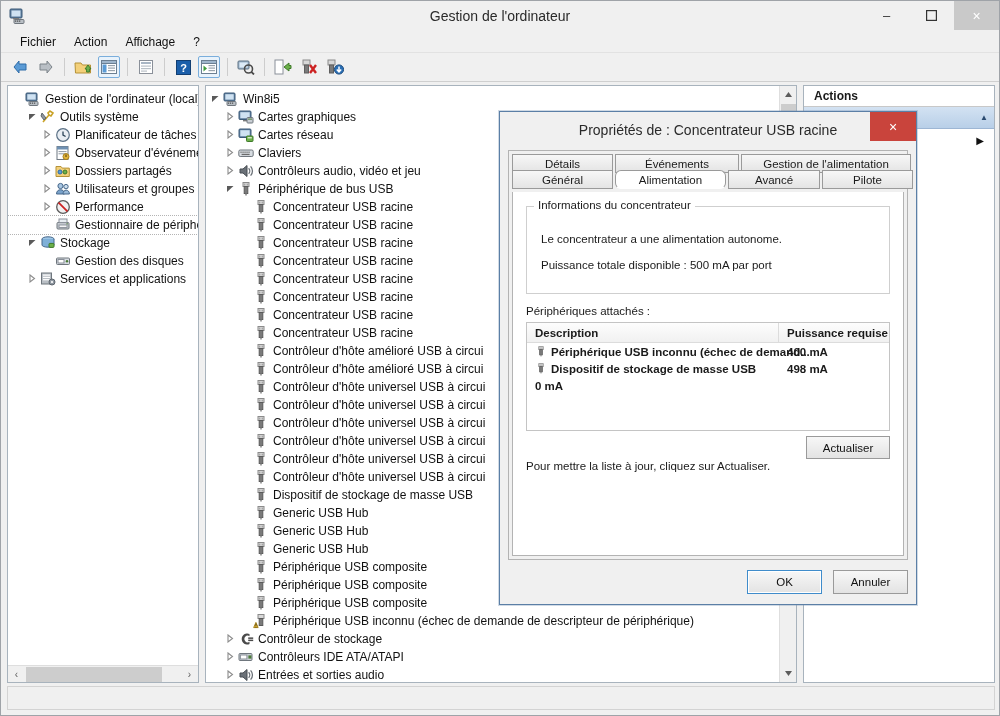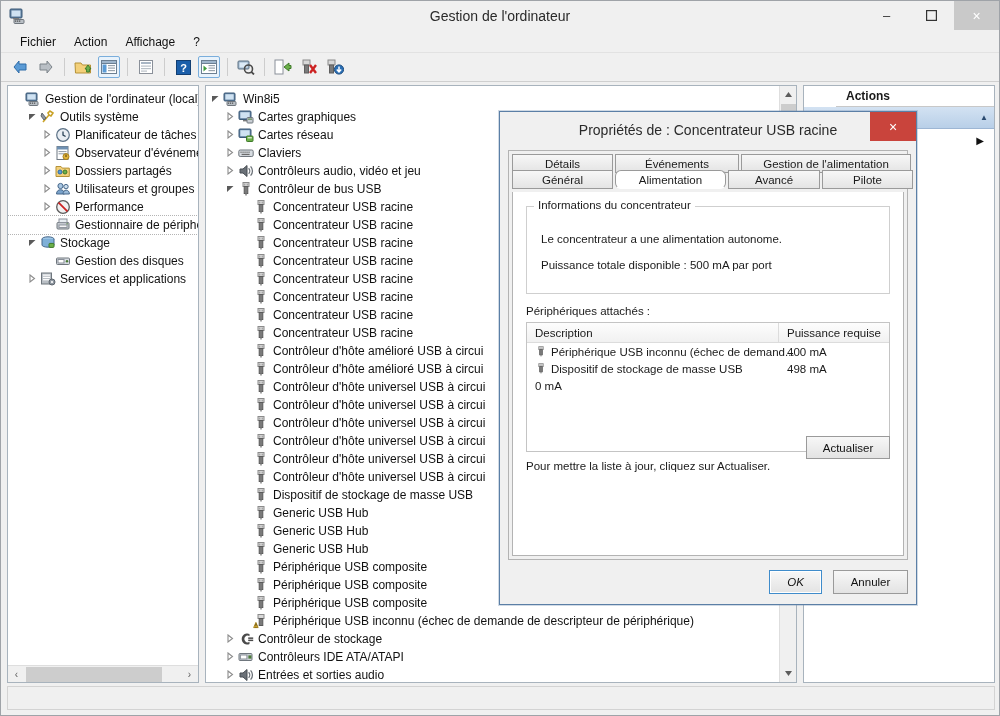--- a/index.html
+++ b/index.html
@@ -133,21 +133,21 @@
   .sb-h .thumb {
     position: absolute; top: 1px; height: 15px; left: 18px; width: 136px;
     background: #cdcdcd;
   }
 
   
   .actions-hdr {
     height: 21px; background: #ffffff;
     border-bottom: 1px solid #c8c8c8;
     display: flex; align-items: center; padding-left: 10px;
-    font-weight: bold; font-size: 12px; color: #1a1a1a; margin-left: 32px;
+    font-weight: bold; font-size: 12px; color: #1a1a1a;
   }
   .actions-group {
     height: 22px;
     background: linear-gradient(to bottom,#d3e2f2,#b8cfe8);
     border-bottom: 1px solid #9db6d4;
     display: flex; align-items: center; justify-content: space-between;
     padding: 0 6px 0 8px;
     font-weight: bold; font-size: 12px; color: #14385d;
   }
   .actions-group .caret { font-size: 8px; color: #2a4a70; }
@@ -219,22 +219,22 @@
     border: 1px solid #cfcfcf;
   }
   .grp-cap {
     position: absolute; left: 7px; top: -8px; background: #ffffff;
     padding: 0 4px; font-size: 11.5px; color: #1a1a1a;
   }
   .grp-line { position: absolute; left: 14px; font-size: 11.5px; color: #1a1a1a; }
 
   .list-cap { position: absolute; left: 13px; top: 113px; font-size: 11.5px; color: #1a1a1a; }
   .lv {
-    position: absolute; left: 13px; top: 130px; right: 13px; height: 130px;
-    border: 1px solid #c4c4c4; background: #ffffff;
+    position: absolute; left: 13px; top: 130px; right: 13px; height: 109px;
+    border: 1px solid #c4c4c4; background: #ffffff; font-weight: bold;
   }
   .lv-head {
     display: flex; height: 20px;
     background: linear-gradient(to bottom,#fdfdfd,#f1f1f1);
     border-bottom: 1px solid #dcdcdc;
   }
   .lv-head .c1 { width: 252px; padding-left: 8px; line-height: 20px; font-size: 11.5px; border-right: 1px solid #dcdcdc;}
   .lv-head .c2 { flex: 1; padding-left: 8px; line-height: 20px; font-size: 11.5px; }
   .lv-row { display: flex; height: 17px; align-items: center; font-size: 11.5px; }
   .lv-row .c1 { width: 252px; display: flex; align-items: center; padding-left: 6px; }
@@ -248,21 +248,21 @@
     border: 1px solid #9a9a9a;
     background: linear-gradient(to bottom,#f7f7f7,#e3e3e3);
     font-size: 11.5px; color: #111;
     display: flex; align-items: center; justify-content: center;
   }
   .btn-refresh { position: absolute; right: 13px; top: 244px; width: 84px; height: 23px; }
   .dlg-footer {
     position: absolute; right: 8px; bottom: 10px;
     display: flex; gap: 11px;
   }
-  .btn-ok { width: 53px; height: 24px; border-color: #3f8ccb; box-shadow: inset 0 0 0 1px #ffffff; font-style: italic; }
+  .btn-ok { width: 75px; height: 24px; border-color: #3f8ccb; box-shadow: inset 0 0 0 1px #ffffff; }
   .btn-cancel { width: 75px; height: 24px; }
 </style>
 </head>
 <body>
 
 <div id="app">
 
   <div class="titlebar">
     <span class="app-icon">
       <svg width="17" height="17" viewBox="0 0 17 17">
@@ -620,21 +620,21 @@
             </svg></span>
           <span class="tico">
             <svg width="16" height="16" viewBox="0 0 16 16">
               <rect x="5" y="1.5" width="6" height="4" fill="#d8d8d8" stroke="#8a8a8a"></rect>
               <rect x="6.2" y="2.6" width="1.1" height="1.9" fill="#9a9a9a"></rect>
               <rect x="8.7" y="2.6" width="1.1" height="1.9" fill="#9a9a9a"></rect>
               <rect x="6.2" y="5.5" width="3.6" height="7" fill="#7a7a7a" stroke="#5a5a5a"></rect>
               <rect x="7.2" y="12.5" width="1.6" height="2" fill="#8a8a8a"></rect>
             </svg>
           </span>
-          <span class="tlabel">Contrôleur de bus USB</span>
+          <span class="tlabel">Périphérique de bus USB</span>
         </div>
         <div class="tnode" style="padding-left: 32px;">
           <span class="twist"></span>
           <span class="tico">
             <svg width="16" height="16" viewBox="0 0 16 16">
               <rect x="5" y="1.5" width="6" height="4" fill="#d8d8d8" stroke="#8a8a8a"></rect>
               <rect x="6.2" y="2.6" width="1.1" height="1.9" fill="#9a9a9a"></rect>
               <rect x="8.7" y="2.6" width="1.1" height="1.9" fill="#9a9a9a"></rect>
               <rect x="6.2" y="5.5" width="3.6" height="7" fill="#7a7a7a" stroke="#5a5a5a"></rect>
               <rect x="7.2" y="12.5" width="1.6" height="2" fill="#8a8a8a"></rect>

